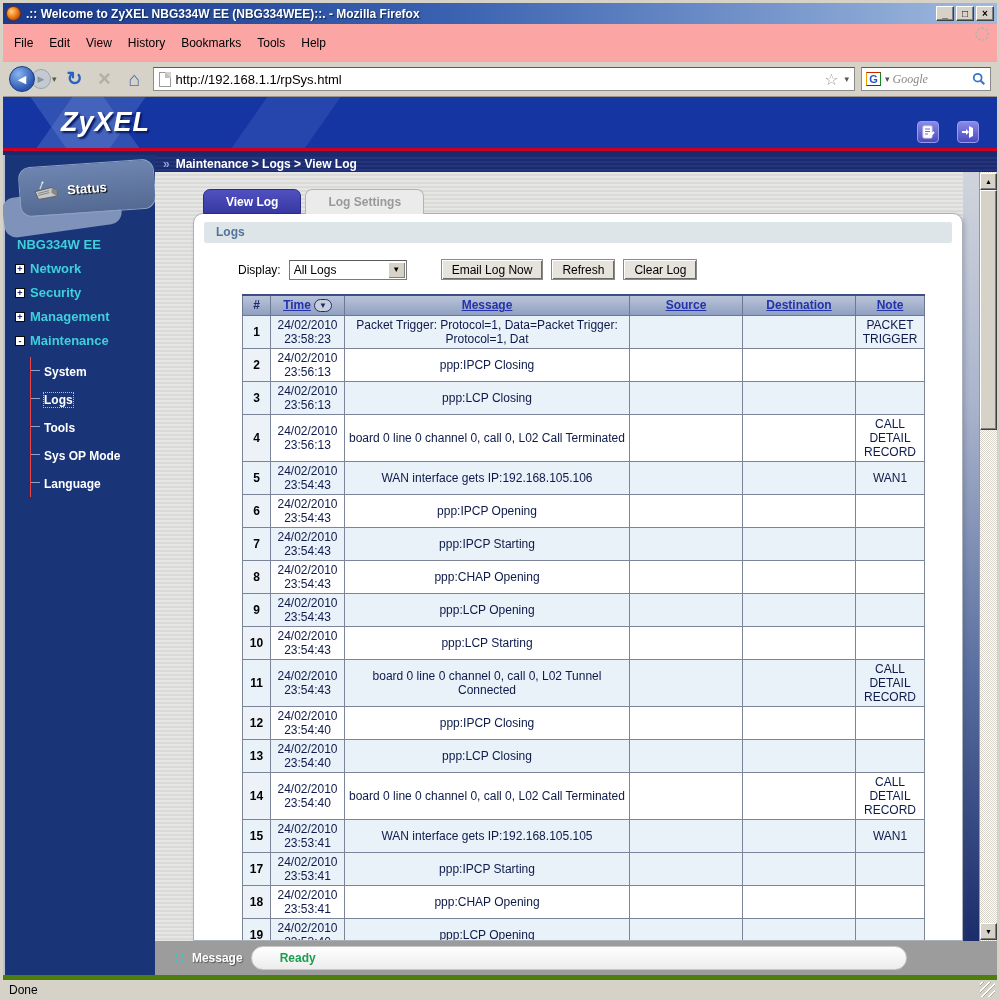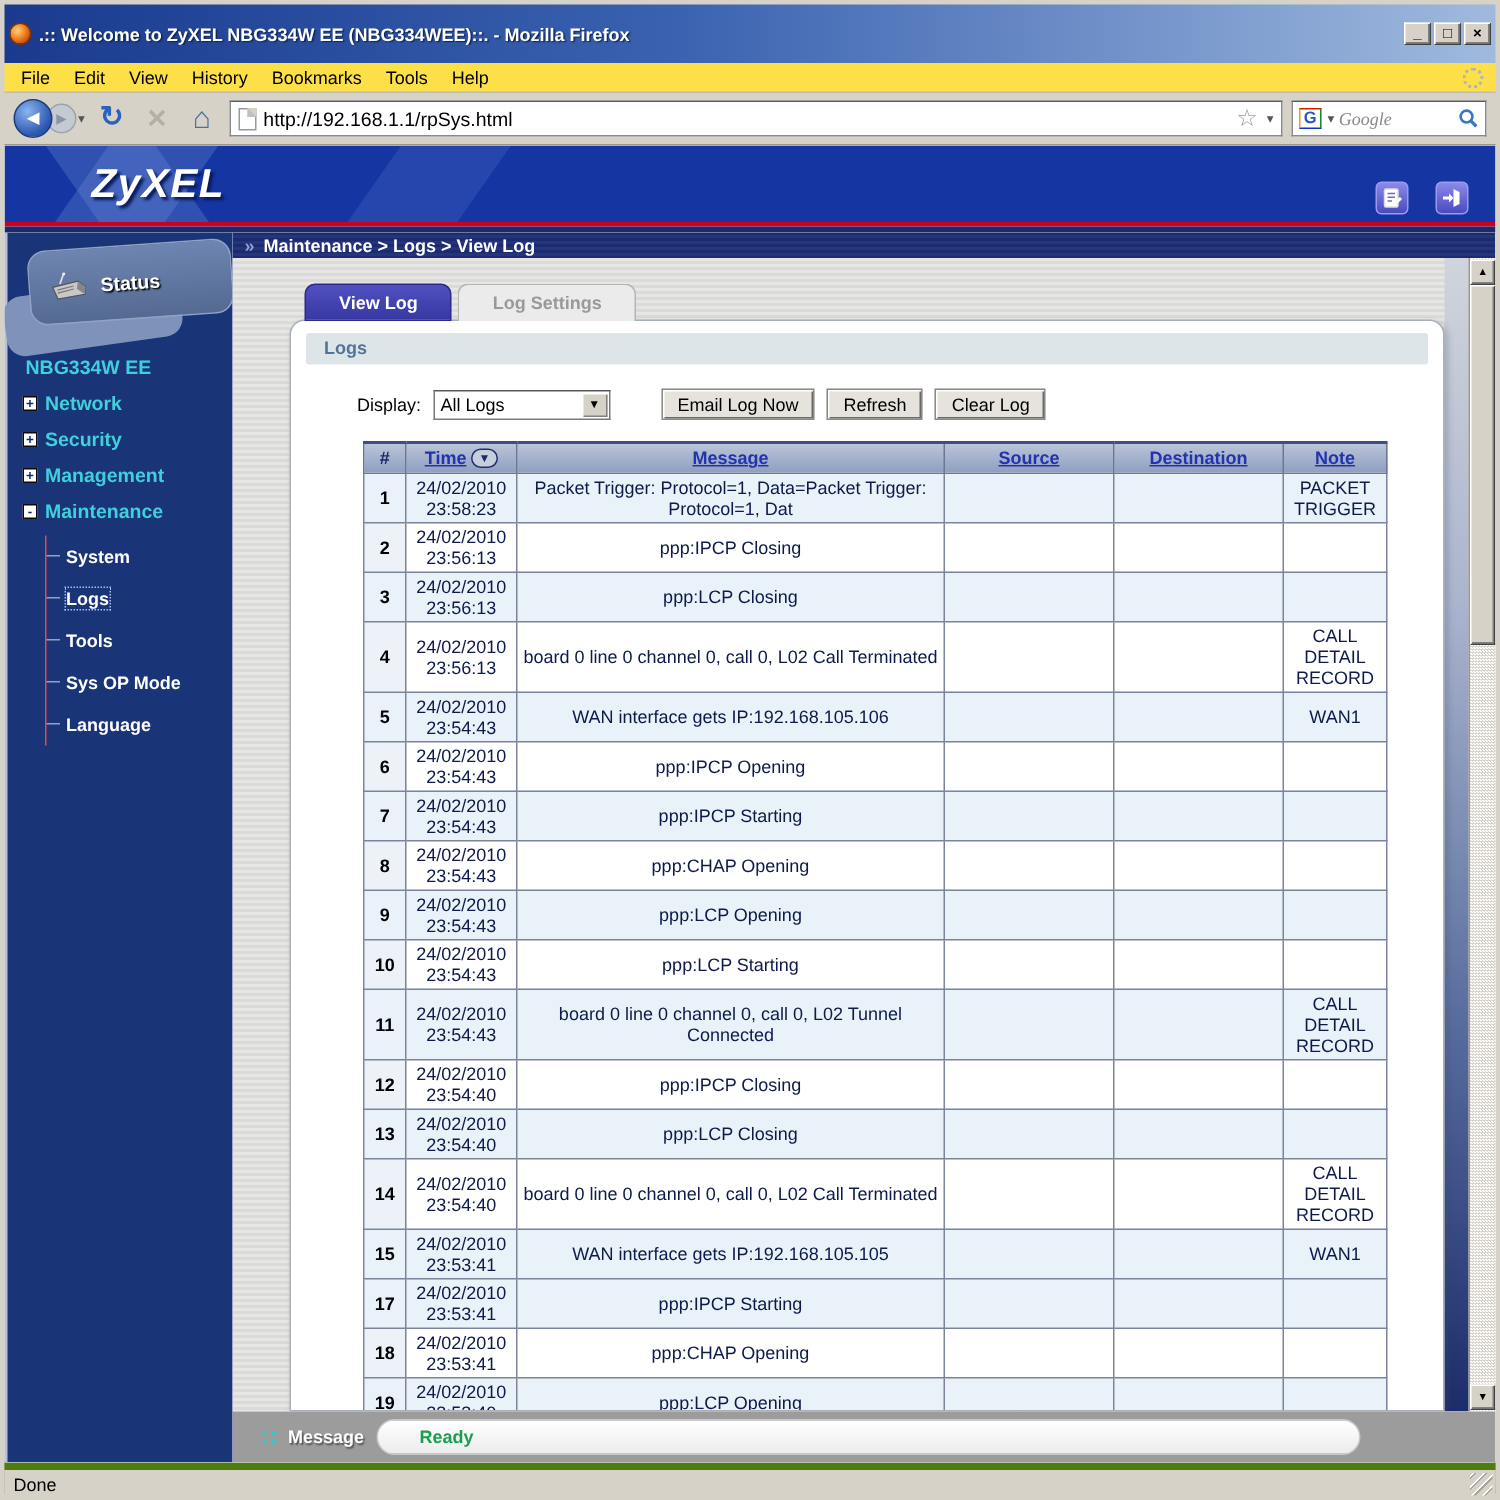--- a/index.html
+++ b/index.html
@@ -1,26 +1,26 @@
 <!DOCTYPE html>
 <html><head>
 <meta charset="utf-8">
 <style>
   * { margin:0; padding:0; box-sizing:border-box; }
   html,body { width:1000px; height:1000px; overflow:hidden; background:#10235e; font-family:"Liberation Sans", sans-serif; }
 
   
   .window { width:1000px; height:1000px; border:3px solid #d6d2c8; background:#d6d2c8; display:flex; flex-direction:column; }
-  .titlebar { height:39px; background:linear-gradient(90deg,#1a3a8e 0%,#3a62b0 45%,#a0bade 100%); display:flex; align-items:center; padding:0 3px; flex:0 0 auto; }
+  .titlebar { height:21px; background:linear-gradient(90deg,#1a3a8e 0%,#3a62b0 45%,#a0bade 100%); display:flex; align-items:center; padding:0 3px; flex:0 0 auto; }
   .fx-icon { width:15px; height:15px; border-radius:50%; background:radial-gradient(circle at 35% 35%, #ffd27a 0%, #f08020 45%, #b84a10 80%); border:1px solid #7a3208; margin-right:5px; flex:0 0 auto; }
   .title-text { color:#fff; font-weight:bold; font-size:12px; text-shadow:1px 1px 1px #10234e; white-space:nowrap; overflow:hidden; flex:1; }
   .winbtns { display:flex; gap:2px; }
   .winbtn { width:18px; height:15px; background:#d6d2c8; border:1px solid #fff; border-right-color:#404040; border-bottom-color:#404040; box-shadow:inset -1px -1px 0 #808080; font-size:10px; line-height:13px; text-align:center; font-weight:bold; color:#000; cursor:default; }
 
-  .menubar { height:20px; background:#fde047; display:flex; align-items:center; gap:2px; padding:0 4px; border-bottom:1px solid #c0bcb4; flex:0 0 auto; position:relative; }
+  .menubar { height:38px; background:#fca5a5; display:flex; align-items:center; gap:2px; padding:0 4px; border-bottom:1px solid #c0bcb4; flex:0 0 auto; position:relative; }
   .menu-item { font-size:12px; color:#000; padding:3px 7px; }
   .throbber { position:absolute; right:8px; top:3px; width:14px; height:14px; border:2px dotted #b8b4ac; border-radius:50%; }
 
   .toolbar { height:35px; background:#d6d2c8; display:flex; align-items:center; padding:0 6px; gap:6px; border-bottom:1px solid #9a968e; flex:0 0 auto; }
   .nav-cluster { display:flex; align-items:center; }
   .btn-back { width:26px; height:26px; border-radius:50%; background:radial-gradient(circle at 35% 30%, #8ab4f0, #2a56b0 70%); border:1px solid #1a3a7c; color:#fff; font-size:11px; text-align:center; line-height:24px; z-index:2; }
   .btn-fwd { width:20px; height:20px; border-radius:50%; background:#c4cad2; border:1px solid #9aa2ae; color:#8a94a2; font-size:9px; text-align:center; line-height:18px; margin-left:-4px; }
   .nav-drop { color:#555; font-size:9px; margin-left:1px; }
   .tool-ico { font-size:19px; line-height:22px; width:24px; text-align:center; }
   .ico-reload { color:#2a62c0; font-weight:bold; }

